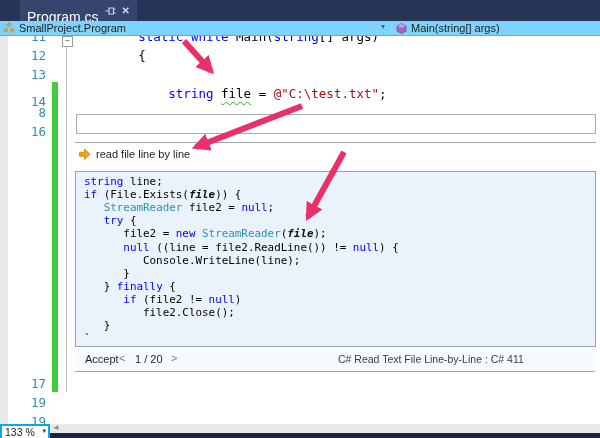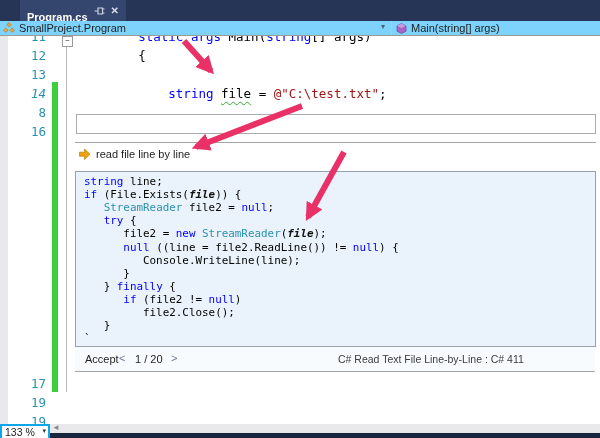--- a/index.html
+++ b/index.html
@@ -2,21 +2,21 @@
 <html><head>
 <meta charset="utf-8">
 <style>
   html,body{margin:0;padding:0;background:#fff;}
   .screen{position:relative;width:600px;height:438px;overflow:hidden;background:#fff;
     font-family:"Liberation Sans",sans-serif;}
   
   .tabstrip{position:absolute;left:0;top:0;width:600px;height:21px;background:#263456;}
   .tab{position:absolute;left:20px;top:0;height:21px;background:#35466E;display:flex;
     align-items:center;padding:0 7px;gap:6px;}
-  .tab .ttl{color:#fff;font-size:11px;font-weight:bold;margin-top:12px;}
+  .tab .ttl{color:#fff;font-size:14px;font-weight:normal;margin-top:12px;}
   .tab .close{color:#D8DCE8;font-size:10px;font-weight:bold;line-height:10px;cursor:default;}
   
   .navbar{position:absolute;left:0;top:21px;width:600px;height:14px;background:#7dd3fc;
     border-bottom:1px solid #9B9B9B;}
   .nav-left{position:absolute;left:3px;top:0px;display:flex;align-items:center;gap:4px;
     font-size:11px;color:#1E1E1E;height:14px;}
   .nav-caret{position:absolute;left:381px;top:1px;font-size:8px;color:#55606E;}
   .nav-div{position:absolute;left:391px;top:0;width:1px;height:14px;background:#C3C6CC;}
   .nav-right{position:absolute;left:396px;top:0px;display:flex;align-items:center;gap:4px;
     font-size:11px;color:#1E1E1E;height:14px;}
@@ -102,32 +102,32 @@
       <span>Main(string[] args)</span>
     </div>
   </div>
 
   <div class="editor">
     <div class="indicator-margin"></div>
     <div class="gutter" id="gutter">
         <div class="linenum" style="top: -9px;">11</div>
         <div class="linenum" style="top: 10px;">12</div>
         <div class="linenum" style="top: 29px;">13</div>
-        <div class="linenum" style="top: 48px; font-style: italic;">14</div>
+        <div class="linenum" style="top: 56px;">14</div>
         <div class="linenum" style="top: 67px;">8</div>
         <div class="linenum" style="top: 86px;">16</div>
         <div class="linenum" style="top: 338px;">17</div>
         <div class="linenum" style="top: 357px;">19</div>
         <div class="linenum" style="top: 376px;">19</div>
       </div>
     <div class="green-bar"></div>
     <div class="collapse-box">−</div>
     <div class="outline-line"></div>
     <div id="main-code">
-        <div class="code-line" style="top: -9px;"><span class="pln">        </span><span class="kw">static</span><span class="pln"> </span><span class="kw">args</span><span class="pln"> Main(</span><span class="kw">string</span><span class="pln">[] args)</span></div>
+        <div class="code-line" style="top: -9px;"><span class="pln">        </span><span class="kw">static</span><span class="pln"> </span><span class="kw">while</span><span class="pln"> Main(</span><span class="kw">string</span><span class="pln">[] args)</span></div>
         <div class="code-line" style="top: 10px;"><span class="pln">        {</span></div>
         <div class="code-line" style="top: 48px;"><span class="pln">            </span><span class="kw">string</span><span class="pln"> </span><span class="sq">file</span><span class="pln"> = </span><span class="str">@"C:\test.txt"</span><span class="pln">;</span></div>
       </div>
 
     <div class="inline-edit-box"></div>
     <div class="sep-a"></div>
 
     <div class="sugg-header">
       <span style="display:inline-flex;">
         <svg width="13" height="12" viewBox="0 0 13 12">

